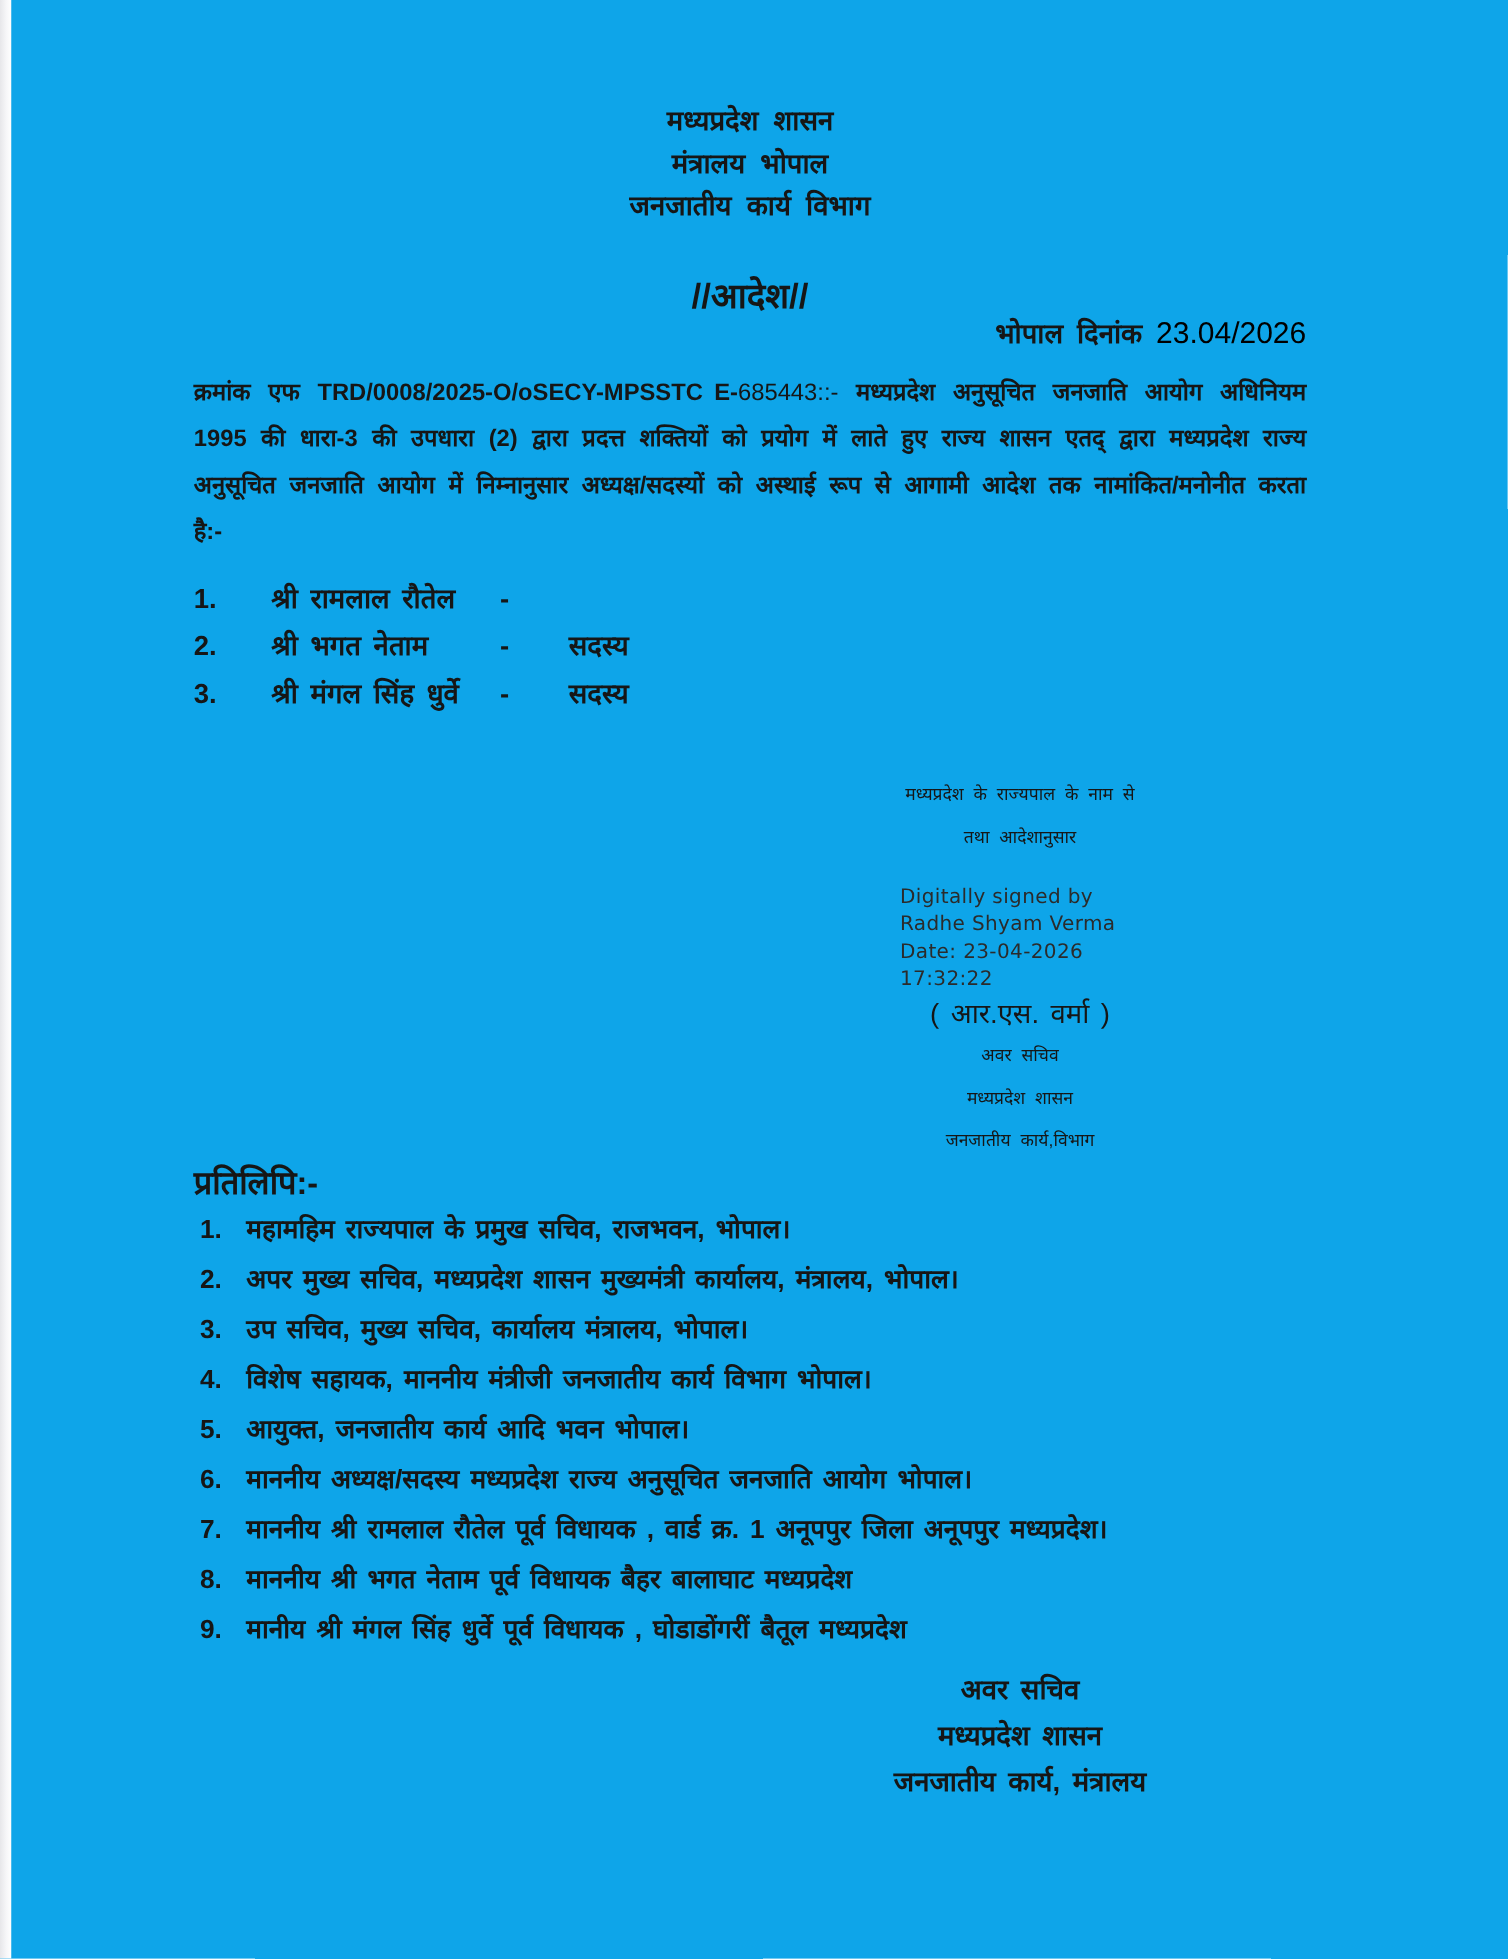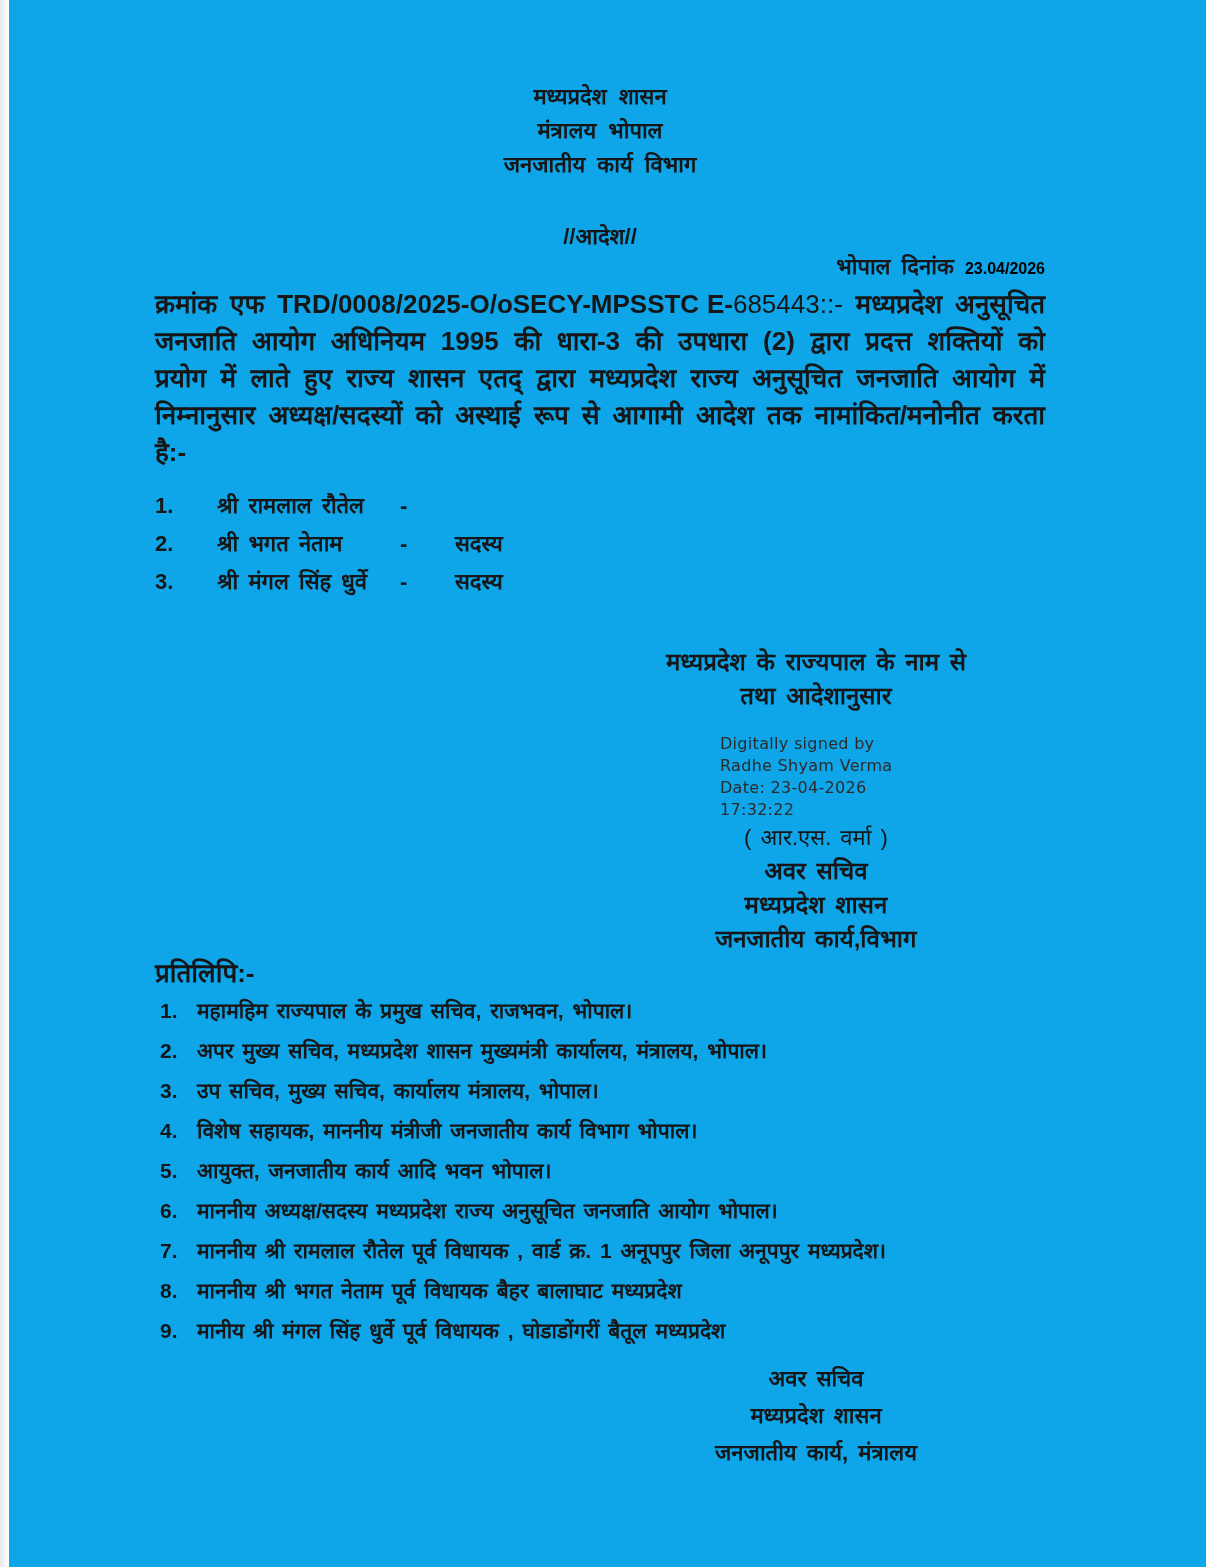--- a/index.html
+++ b/index.html
@@ -13,38 +13,38 @@
     padding-left:47px;
   }
   .edge-left{position:absolute;left:0;top:0;width:9px;height:100%;
     background:linear-gradient(90deg,#e7e7ea 0%,#f6f6f8 55%,#ffffff 100%);}
   .edge-right{position:absolute;right:0;top:0;width:18px;height:100%;
     background:linear-gradient(90deg,#ffffff 0%,#f2f2f4 45%,#f3f3f5 100%);}
   .content{position:absolute;left:155px;top:0;width:890px;}
 
   .hdr{padding-top:80px;text-align:center;font-size:22px;line-height:34px;
     font-weight:700;word-spacing:6px;}
-  .order-title{margin-top:40px;text-align:center;font-size:22px;line-height:30px;
+  .order-title{margin-top:40px;text-align:center;font-size:28px;line-height:30px;
     font-weight:700;}
   .dateline{line-height:30px;text-align:right;font-size:22px;font-weight:700;
     word-spacing:5px;}
-  .date-bold{font-family:"Liberation Sans",sans-serif;font-weight:700;font-size:16px;color:#000;}
+  .date-bold{font-family:"Liberation Sans",sans-serif;font-weight:400;font-size:24px;color:#000;}
 
-  .para{margin-top:2px;font-size:26px;line-height:37px;text-align:justify;
+  .para{margin-top:14px;font-size:19px;line-height:37px;text-align:justify;
     font-weight:600;word-spacing:5px;}
   .ref-en{font-family:"Liberation Sans",sans-serif;font-weight:700;word-spacing:0;}
   .ref-num{font-weight:400;font-family:"Liberation Sans",sans-serif;word-spacing:0;}
   .b{font-weight:700;}
 
   .appointees{margin-top:16px;}
   .app-row{display:grid;grid-template-columns:62px 183px 55px auto;
     font-size:22px;line-height:38px;font-weight:700;word-spacing:4px;}
 
   .sig-block{margin-top:44px;margin-left:491px;width:340px;text-align:center;}
-  .sig-line{font-size:24px;line-height:34px;font-weight:700;word-spacing:4px;}
+  .sig-line{font-size:14px;line-height:34px;font-weight:400;word-spacing:4px;}
   .digital{margin-top:20px;margin-left:74px;text-align:left;
     font-family:"DejaVu Sans",sans-serif;font-size:16px;line-height:22px;
     font-weight:400;color:#2b2b2b;letter-spacing:0.3px;}
   .sig-name{font-size:22px;line-height:33px;font-weight:400;word-spacing:3px;}
 
   .refline{margin-top:4px;display:flex;font-size:21px;line-height:32px;
     font-weight:700;word-spacing:3px;}
   .refline .right{margin-left:auto;margin-right:65px;}
   .copyto{font-size:26px;line-height:34px;font-weight:700;}
 

